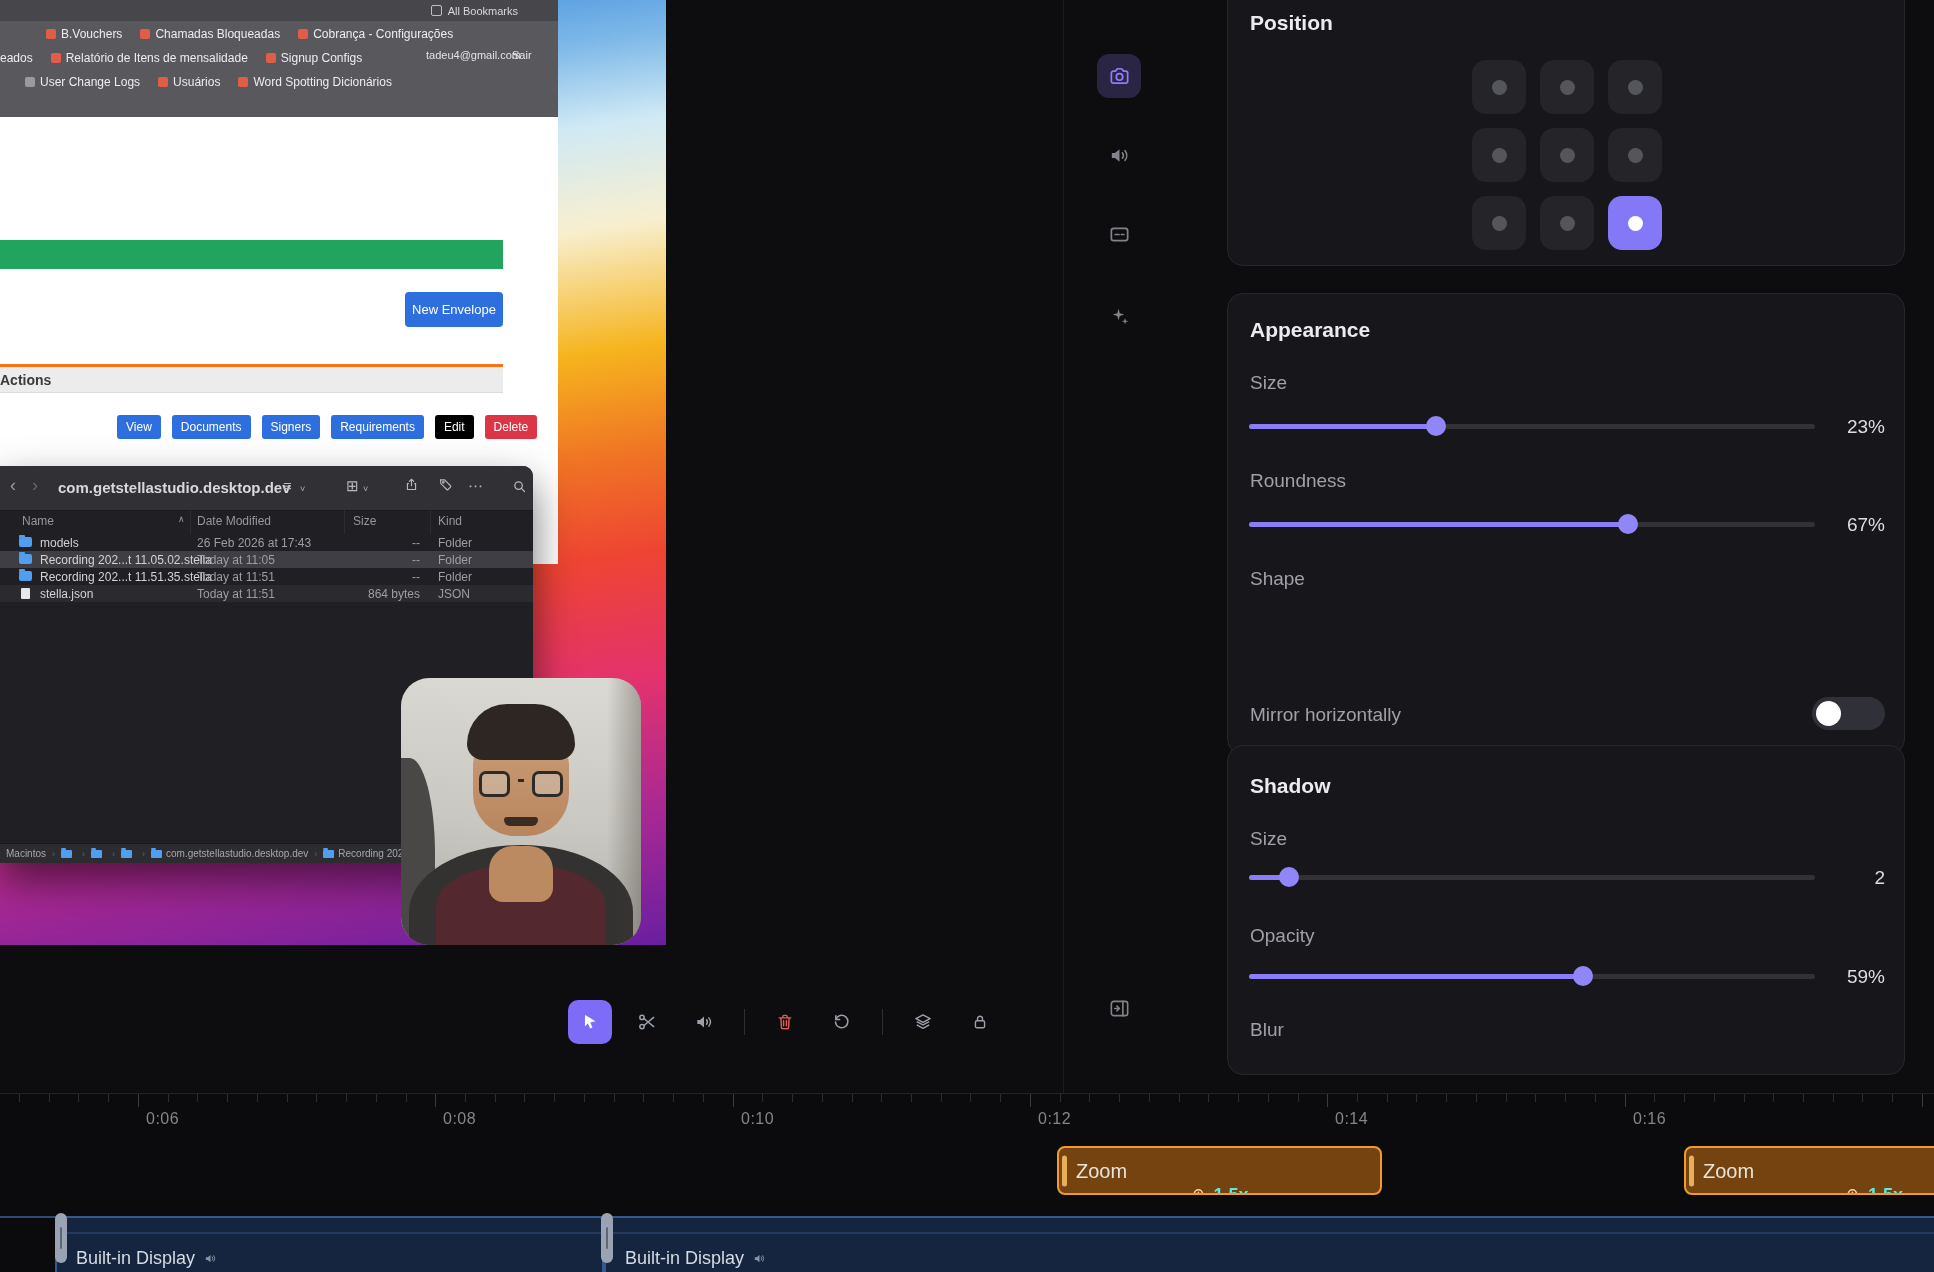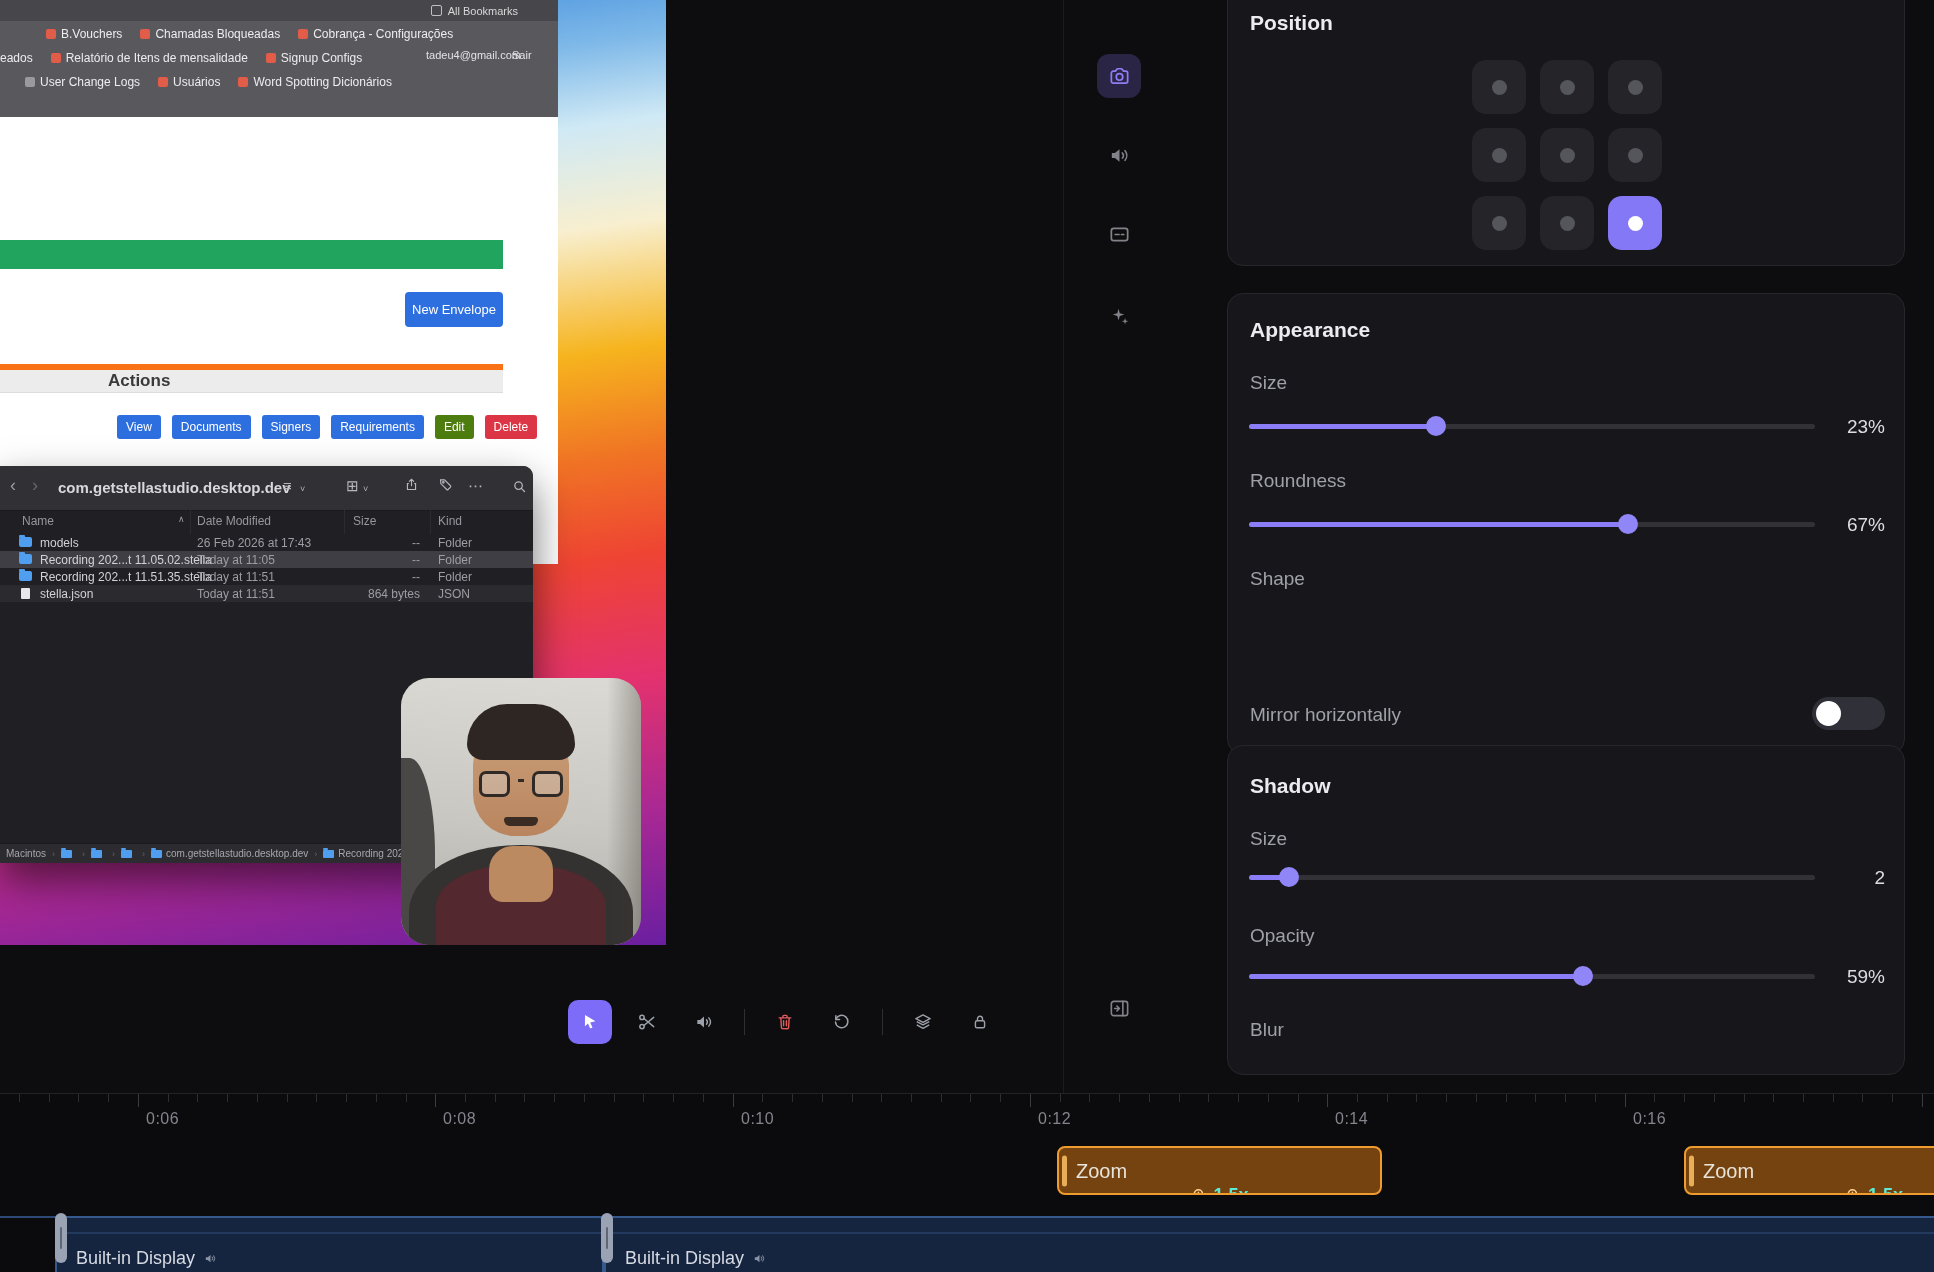--- a/index.html
+++ b/index.html
@@ -24,27 +24,27 @@
   .bm-row{display:flex;align-items:center;gap:18px;height:24px;font-size:12px;color:#ededf0;white-space:nowrap;}
   .bm-row.r1{padding-left:46px}.bm-row.r2{padding-left:6px}.bm-row.r3{padding-left:0}.bm-row.r4{padding-left:25px}
   .bm-item{display:flex;align-items:center;gap:5px;}
   .favicon{width:10px;height:10px;border-radius:2px;background:#e25c4a;flex:none;}
   .favicon.gray{background:#9a9a9e;}
   .bm-email{left:426px;top:49px;font-size:11px;color:#e2e2e6;}
   .bm-sair{left:512px;top:49px;font-size:11px;color:#e2e2e6;}
   .green-bar{left:0;top:240px;width:503px;height:29px;background:#21a55e;}
   .new-envelope{left:405px;top:292px;width:98px;height:35px;background:#2e6fe0;color:#fff;border-radius:4px;
     font-size:13px;display:flex;align-items:center;justify-content:center;}
-  .actions-header{left:0;top:364px;width:503px;height:29px;background:#ececec;border-top:6px solid #f97316;
-    border-bottom:1px solid #dcdcdc;display:flex;align-items:center;padding-left:108px;box-sizing:border-box;
-    font-size:17px;font-weight:bold;color:#3a3a3a;}
+  .actions-header{left:0;top:364px;width:503px;height:29px;background:#ececec;border-top:3px solid #f97316;
+    border-bottom:1px solid #dcdcdc;display:flex;align-items:center;box-sizing:border-box;
+    font-size:14px;font-weight:bold;color:#3a3a3a;}
   .actions-row{left:0;top:404px;width:503px;height:45px;background:#fff;display:flex;align-items:center;
     gap:11px;padding-left:117px;box-sizing:border-box;}
   .ab{font-size:12px;padding:5px 9px;border-radius:3px;color:#fff;white-space:nowrap;}
-  .ab-blue{background:#2e6fe0}.ab-dark{background:#4d7c0f}.ab-red{background:#dc3545}
+  .ab-blue{background:#2e6fe0}.ab-dark{background:#000000}.ab-red{background:#dc3545}
 
   
   #finder{left:0;top:466px;width:533px;height:397px;background:#202024;border-radius:0 10px 0 0;
           box-shadow:0 18px 40px rgba(0,0,0,.55);}
   .f-titlebar{left:0;top:0;width:533px;height:44px;background:#303035;border-radius:0 10px 0 0;
               border-bottom:1px solid #1a1a1d;}
   .f-nav{font-size:18px;color:#9a9aa0;top:9px;}
   .f-title{left:58px;top:13px;font-size:15px;font-weight:bold;color:#d8d8dc;}
   .f-ticon{top:12px;color:#b6b6bc;font-size:15px;line-height:1;}
   .f-caret{font-size:9px;color:#b6b6bc;top:18px;}

